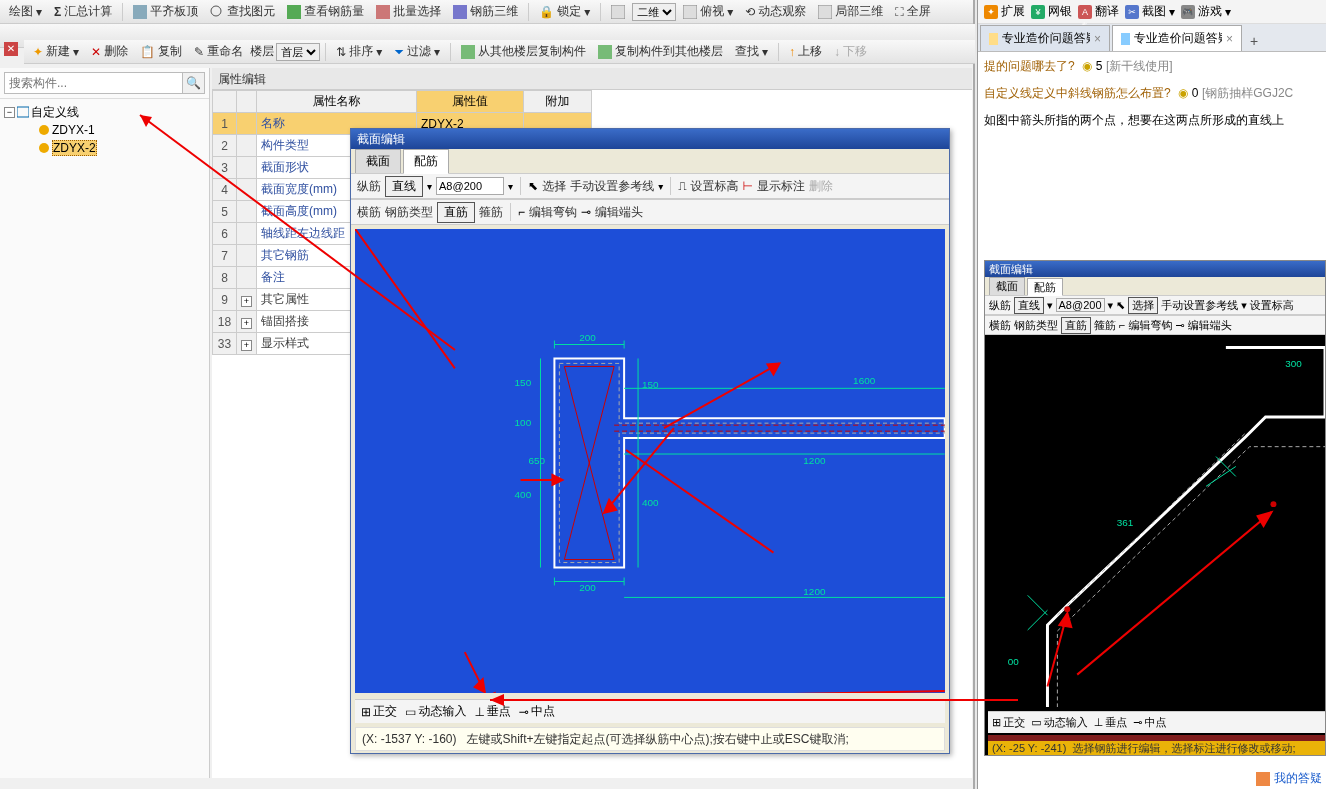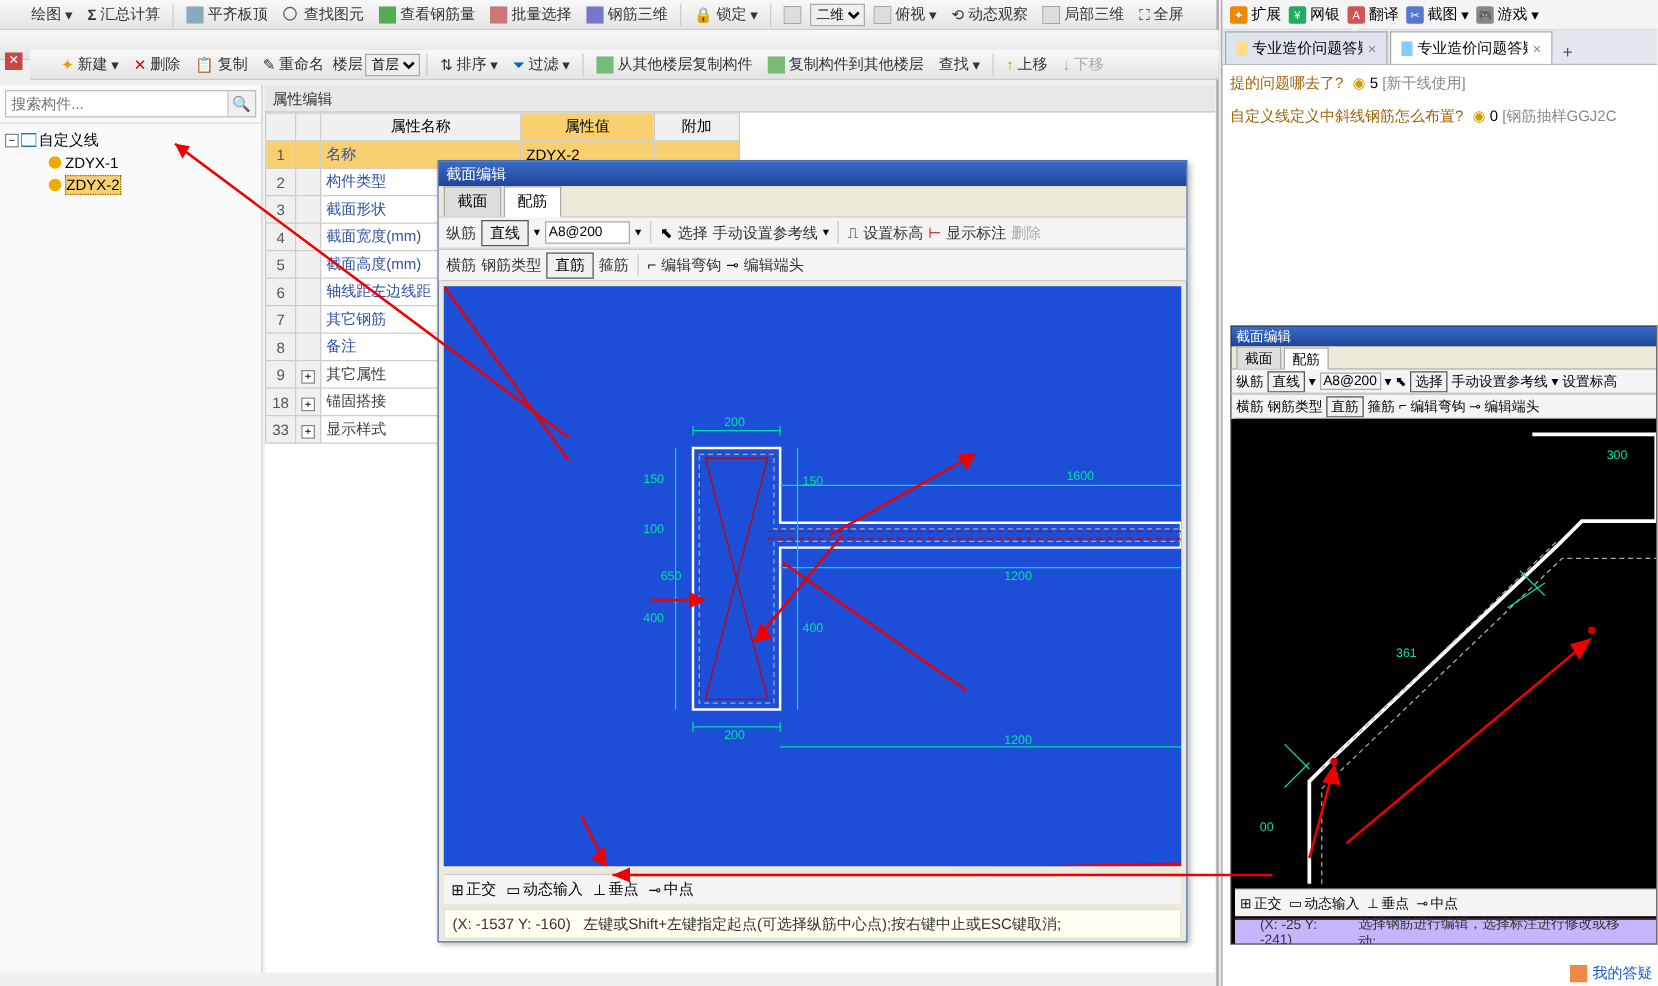--- a/index.html
+++ b/index.html
@@ -1,20 +1,20 @@
 <!DOCTYPE html>
 <html><head>
 <meta charset="utf-8">
 <style>
 * { margin: 0; padding: 0; box-sizing: border-box; font-family: "Microsoft YaHei", SimSun, Arial, sans-serif; }
 body { background: #e8e8e8; width: 1326px; height: 789px; overflow: hidden; position: relative; }
 
 .main-app { position: absolute; left: 0; top: 0; width: 975px; height: 789px; background: #f0f0f0; border-right: 2px solid #aaa; }
 
-.toolbar-row { display: flex; align-items: center; height: 24px; background: linear-gradient(#f8f8f8,#e4e4e4); border-bottom: 1px solid #ccc; font-size: 12px; color: #333; padding: 0 20px; gap: 2px; white-space: nowrap; overflow: hidden;}
+.toolbar-row { display: flex; align-items: center; height: 24px; background: linear-gradient(#f8f8f8,#e4e4e4); border-bottom: 1px solid #ccc; font-size: 12px; color: #333; padding: 0 4px; gap: 2px; white-space: nowrap; overflow: hidden;}
 .tb-btn { display: inline-flex; align-items: center; gap: 3px; padding: 2px 4px; cursor: pointer; border: 1px solid transparent; border-radius: 2px; }
 .tb-sep { width: 1px; height: 18px; background: #ccc; margin: 0 3px; }
 .tb-icon { width: 14px; height: 14px; display: inline-block; }
 select.tb-select { font-size: 11px; height: 18px; border: 1px solid #aaa; }
 
 .left-panel { position: absolute; left: 0; top: 68px; width: 210px; height: 710px; background: #fafafa; border-right: 1px solid #ccc; }
 .search-row { display: flex; padding: 4px; gap: 0; border-bottom: 1px solid #ddd; }
 .search-input { flex: 1; height: 22px; border: 1px solid #bbb; font-size: 12px; padding: 0 4px; color: #999; }
 .search-go { width: 22px; height: 22px; border: 1px solid #bbb; border-left: none; background: #f0f0f0; cursor: pointer; font-size: 12px; color: #666; }
 .tree { padding: 4px 2px; font-size: 12px; }
@@ -75,21 +75,21 @@
 .q-meta { color: #777; margin-top: 10px; display: flex; gap: 12px; }
 .q-desc { margin-top: 10px; }
 
 .br-thumb { position: absolute; left: 984px; top: 260px; width: 342px; height: 496px; border: 1px solid #888; background: #000; overflow: hidden;}
 .br-thumb-title { height: 16px; background: linear-gradient(#3a6cc8,#1e4598); color: #fff; font-size: 11px; padding: 1px 4px; }
 .br-thumb-tabs { height: 18px; display: flex; padding-left: 4px; background: #ece9d8; }
 .br-thumb-tabs .ctab { font-size: 11px; padding: 1px 6px; }
 .br-thumb-tb { height: 20px; display: flex; align-items: center; gap: 3px; padding: 0 4px; font-size: 11px; background: #f4f4f4; border-top: 1px solid #ccc; border-bottom: 1px solid #ccc; white-space: nowrap; overflow: hidden;}
 .br-thumb-cad { position: absolute; left: 3px; right: 0; top: 74px; bottom: 48px; background: #000; }
 .br-thumb-status { position: absolute; left: 3px; right: 0; bottom: 22px; height: 22px; background: #f4f4f4; display: flex; align-items: center; gap: 6px; padding: 0 4px; font-size: 11px; border-top: 1px solid #ccc;}
-.br-thumb-hint { position: absolute; left: 3px; right: 0; bottom: 0; height: 20px; background: #c4b5fd; display: flex; align-items: center; padding: 0 20px; font-size: 11px; border-top: 1px solid #7f1d1d; color:#333;}
+.br-thumb-hint { position: absolute; left: 3px; right: 0; bottom: 0; height: 20px; background: #eab308; display: flex; align-items: center; padding: 0 4px; font-size: 11px; border-top: 6px solid #7f1d1d; color:#333;}
 
 .br-footer { position: absolute; right: 4px; bottom: 2px; font-size: 12px; color: #1a5ccc; display: flex; align-items: center; gap: 4px; cursor: pointer; }
 
 .red-annot { position: absolute; pointer-events: none; }
 </style>
 </head>
 <body>
 
 <div class="main-app">
 
@@ -480,20 +480,21 @@
       <span class="coin">◉</span>
       <span>5</span>
       <span style="color:#888">[新干线使用]</span>
     </div>
     <div>
       <span class="q-link">自定义线定义中斜线钢筋怎么布置?</span>
       <span class="coin">◉</span>
       <span>0</span>
       <span style="color:#888">[钢筋抽样GGJ2C</span>
     </div>
+    <div class="q-desc">如图中箭头所指的两个点，想要在这两点所形成的直线上</div>
   </div>
 </div>
 
 <div class="br-thumb">
   <div class="br-thumb-title">截面编辑</div>
   <div class="br-thumb-tabs">
     <div class="ctab">截面</div>
     <div class="ctab active">配筋</div>
   </div>
   <div class="br-thumb-tb">

